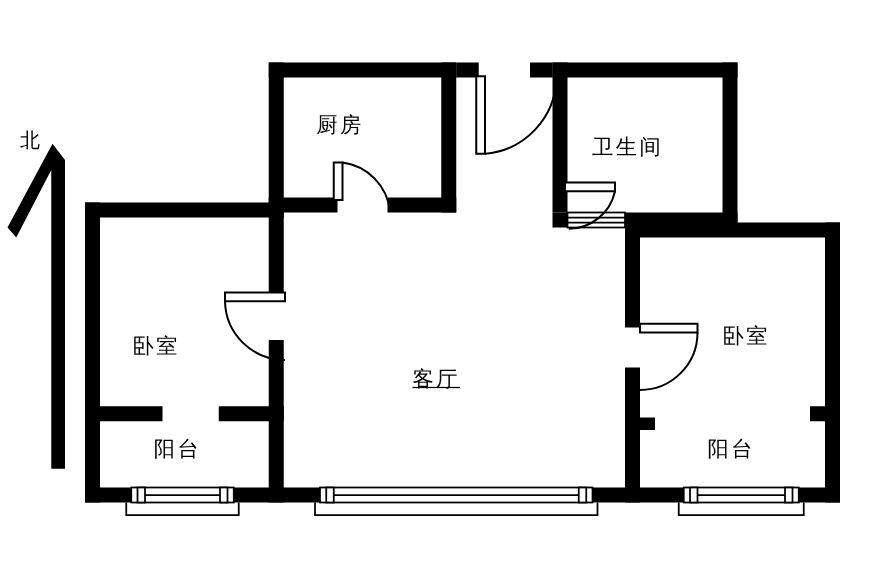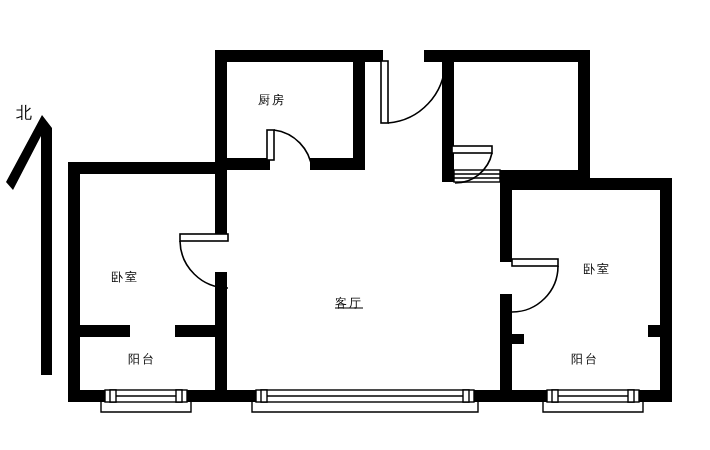--- a/index.html
+++ b/index.html
@@ -20,21 +20,21 @@
     background: #ffffff;
   }
   #plan-svg {
     position: absolute;
     left: 0;
     top: 0;
   }
   .room-label {
     position: absolute;
     color: #000000;
-    font-size: 12px;
+    font-size: 17px;
     font-family: "DejaVu Sans", "Liberation Sans", sans-serif;
     letter-spacing: 2px;
     white-space: nowrap;
     transform: translate(-50%, -50%);
     user-select: none;
   }
   .compass-label {
     position: absolute;
     color: #000000;
     font-size: 16px;
@@ -136,20 +136,21 @@
     </g>
 
     <g>
       <rect x="512" y="259" width="46" height="7" fill="#ffffff" stroke="#000000" stroke-width="1.6"></rect>
       <path d="M 558 266 A 46 46 0 0 1 512 312" fill="none" stroke="#000000" stroke-width="1.6"></path>
     </g>
 
   </svg>
 
   <div class="room-label" style="left:272px; top:100px;">厨房</div>
+  <div class="room-label" style="left:502px; top:118px;">卫生间</div>
   <div class="room-label" style="left:125px; top:277px;">卧室</div>
   <div class="room-label" style="left:597px; top:269px;">卧室</div>
   <div class="room-label" style="left:349px; top:303px;text-decoration:underline;">客厅</div>
   <div class="room-label" style="left:142px; top:359px;">阳台</div>
   <div class="room-label" style="left:585px; top:359px;">阳台</div>
 
   <div class="compass-label" style="left:24px; top:113px;">北</div>
 
 </div>
 

